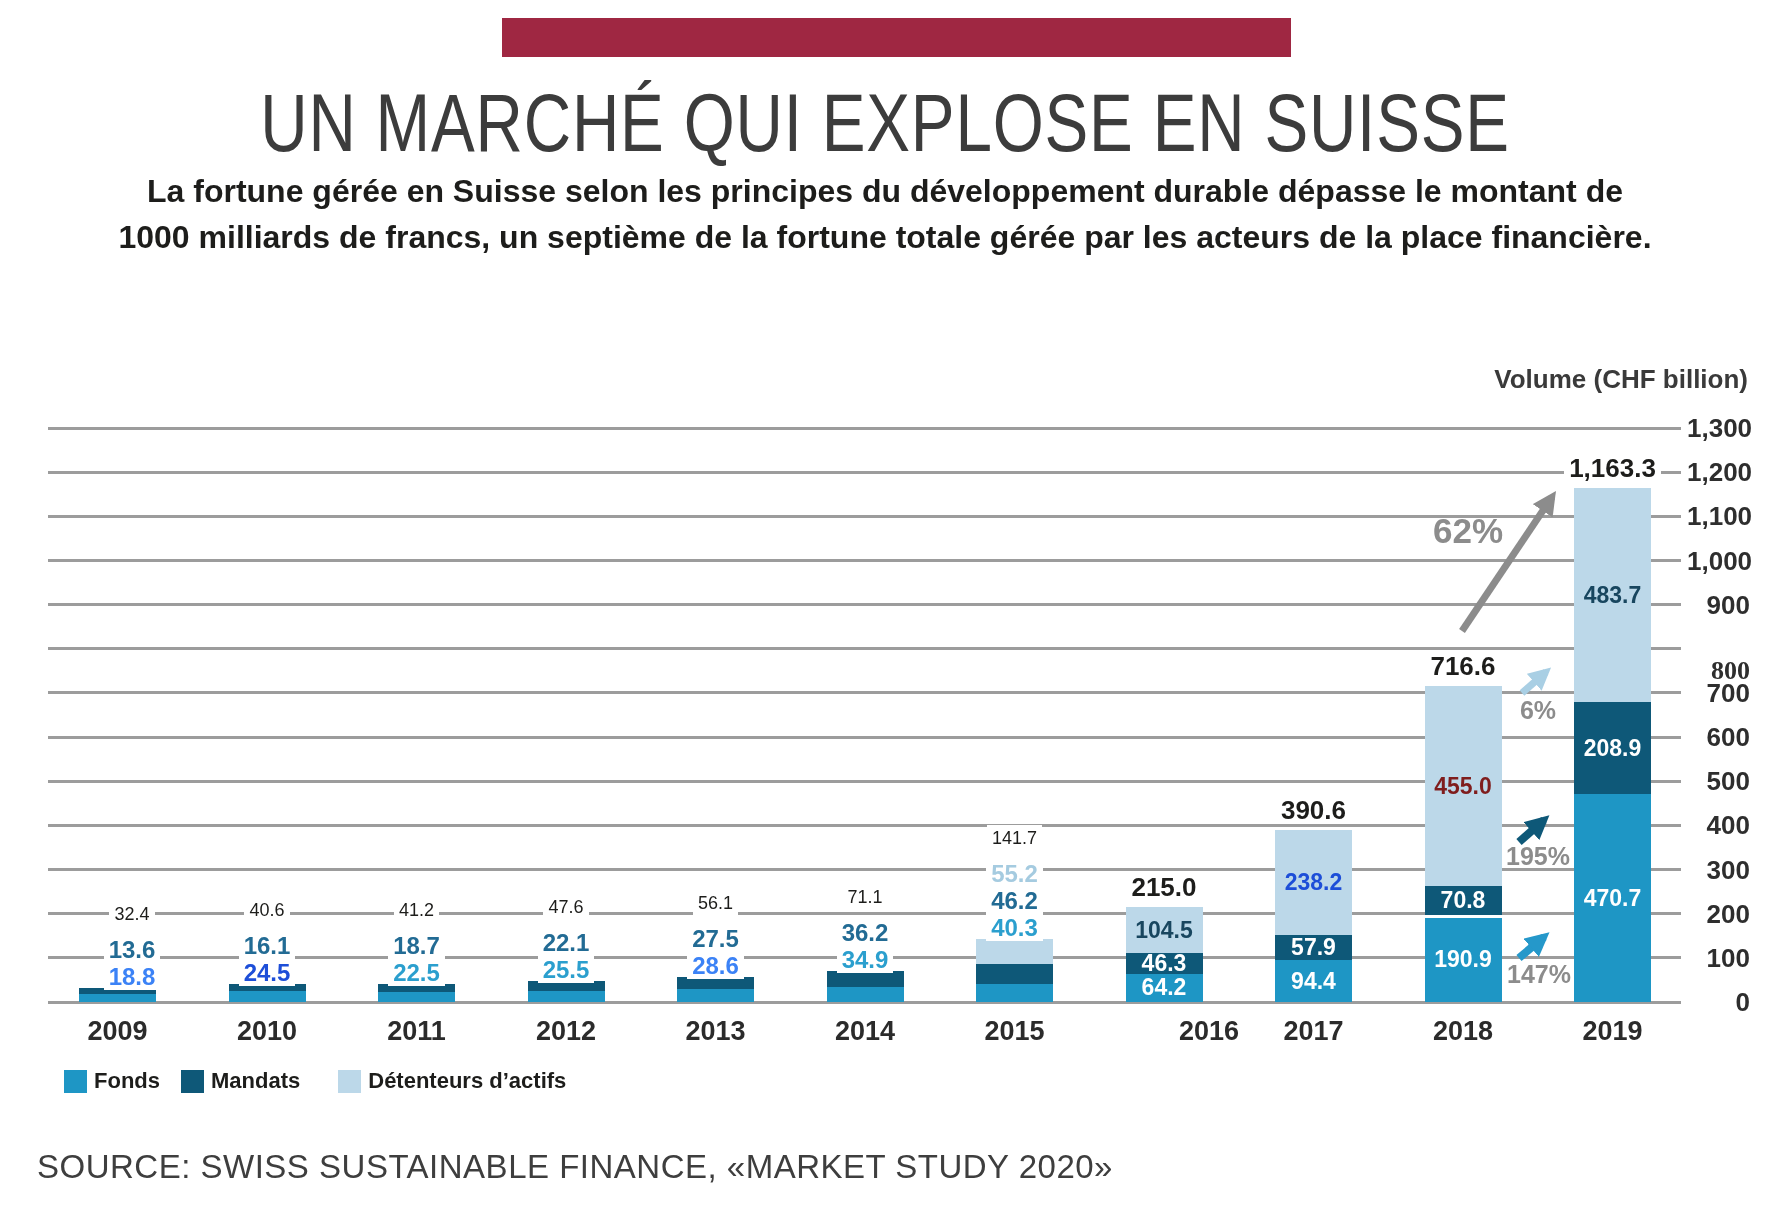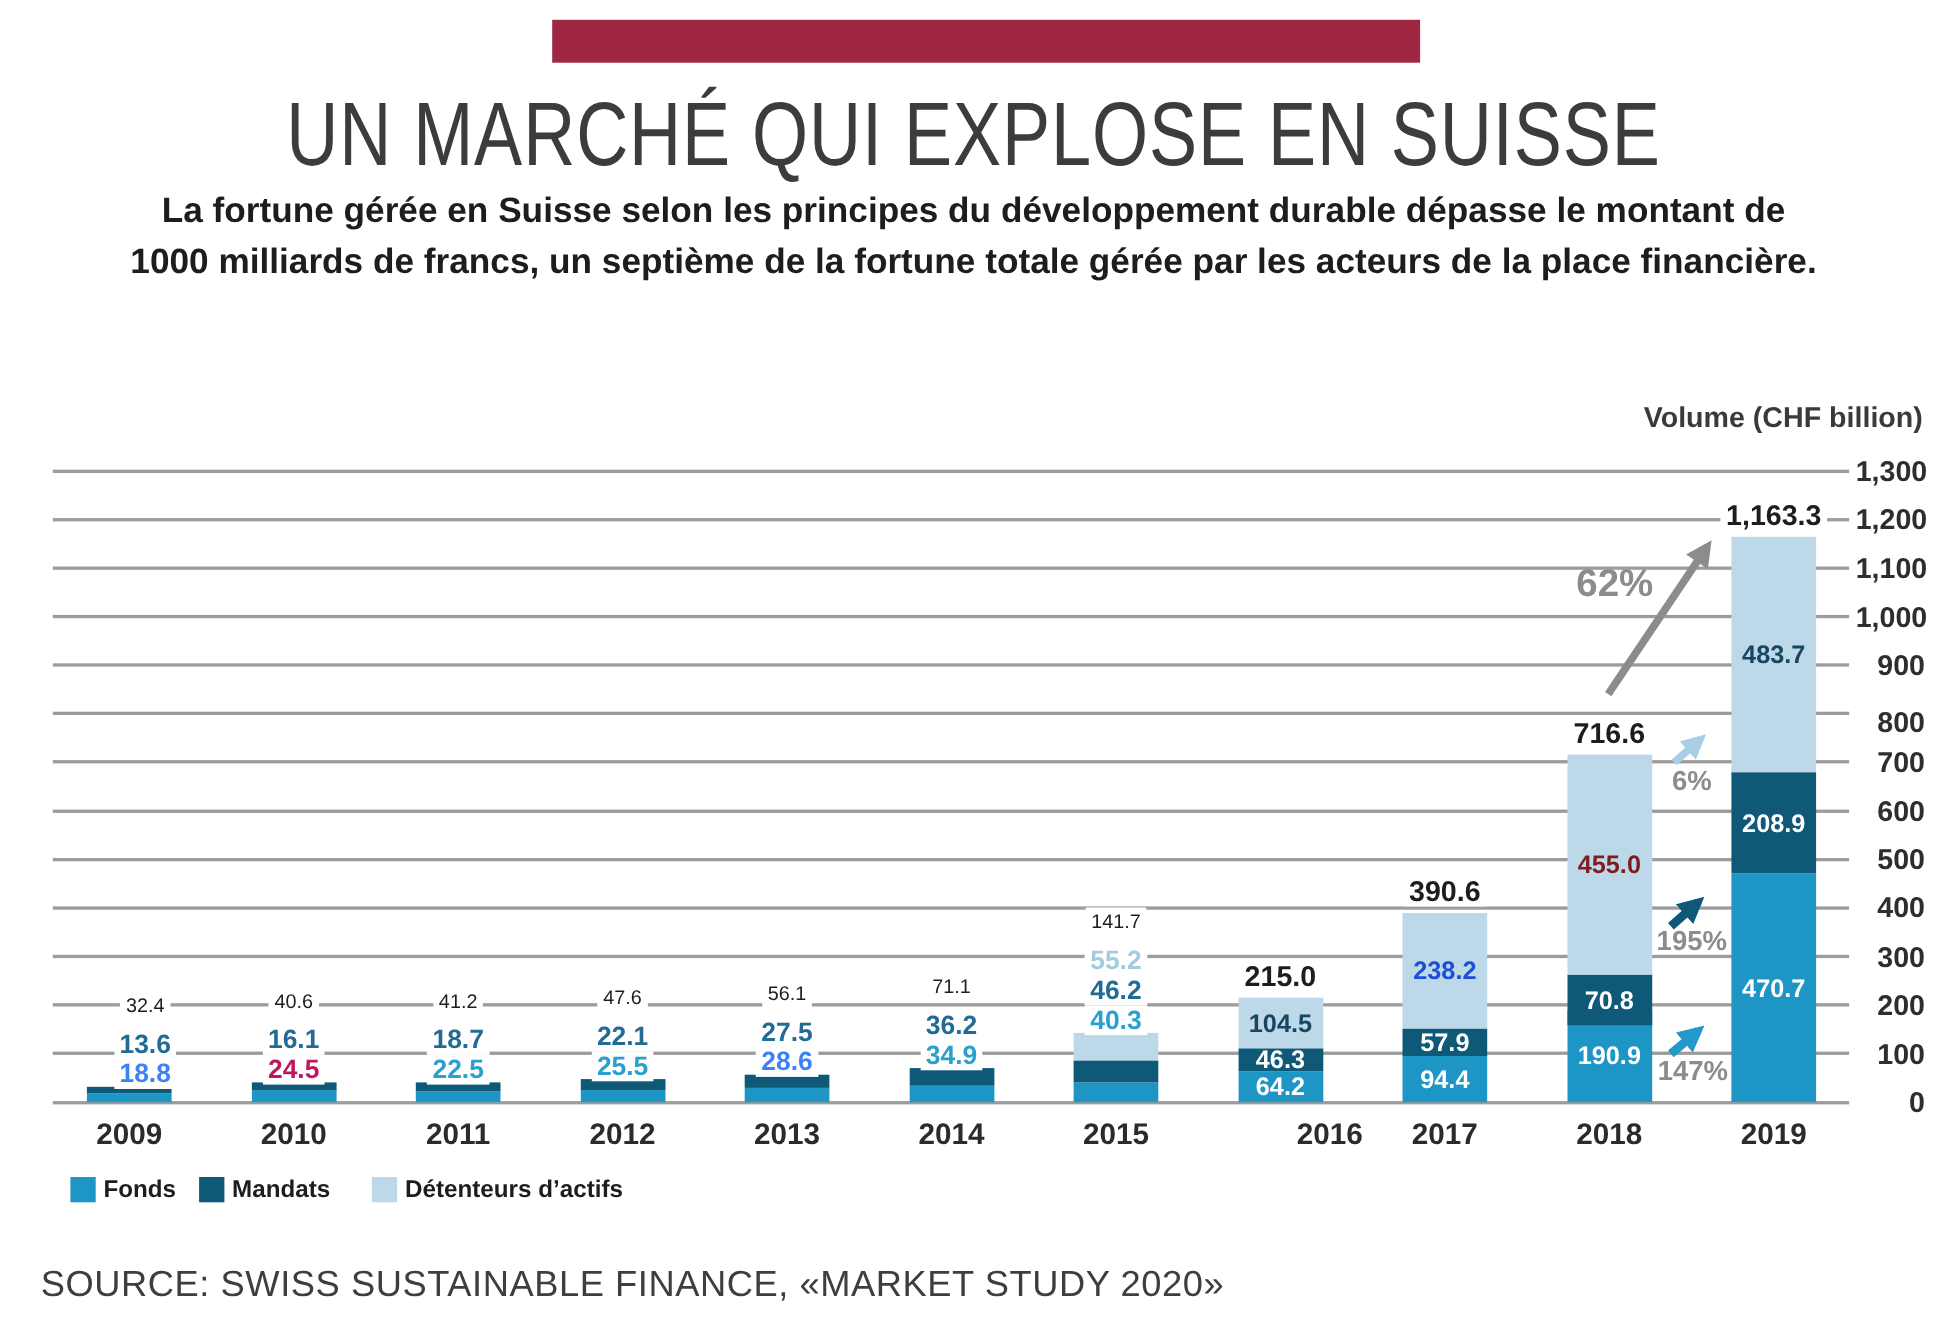--- a/index.html
+++ b/index.html
@@ -71,21 +71,21 @@
     <div class="abs ytick" style="top: 854.55px;">300</div>
     <div class="abs grid" style="top: 823.9px;"></div>
     <div class="abs ytick" style="top: 810.4px;">400</div>
     <div class="abs grid" style="top: 779.75px;"></div>
     <div class="abs ytick" style="top: 766.25px;">500</div>
     <div class="abs grid" style="top: 735.6px;"></div>
     <div class="abs ytick" style="top: 722.1px;">600</div>
     <div class="abs grid" style="top: 691.45px;"></div>
     <div class="abs ytick" style="top: 677.95px;">700</div>
     <div class="abs grid" style="top: 647.3px;"></div>
-    <div class="abs ytick" style="top: 641px;">800</div>
+    <div class="abs ytick" style="top: 656px; font-family: Liberation Serif, serif;">800</div>
     <div class="abs grid" style="top: 603.15px;"></div>
     <div class="abs ytick" style="top: 589.65px;">900</div>
     <div class="abs grid" style="top: 559px;"></div>
     <div class="abs ytick" style="top: 545.5px;">1,000</div>
     <div class="abs grid" style="top: 514.85px;"></div>
     <div class="abs ytick" style="top: 501.35px;">1,100</div>
     <div class="abs grid" style="top: 470.7px;"></div>
     <div class="abs ytick" style="top: 457.2px;">1,200</div>
     <div class="abs grid" style="top: 426.55px;"></div>
     <div class="abs ytick" style="top: 413.05px;">1,300</div>
@@ -96,21 +96,21 @@
       <div class="lbltotal">32.4</div>
       <div class="lblrow" style="color: rgb(34, 107, 148);">13.6</div>
       <div class="lblrow" style="color: #3b82f6;">18.8</div>
     </div>
     <div class="abs seg" style="left: 228.5px; top: 991.183px; height: 10.8168px; background: rgb(30, 150, 197);"></div>
     <div class="abs seg" style="left: 228.5px; top: 984.075px; height: 7.10815px; background: rgb(14, 88, 120);"></div>
     <div class="abs year" style="left: 192px;">2010</div>
     <div class="abs lblstack" style="left: 182px; bottom: 219.925px;">
       <div class="lbltotal">40.6</div>
       <div class="lblrow" style="color: rgb(34, 107, 148);">16.1</div>
-      <div class="lblrow" style="color: #be185d;">24.5</div>
+      <div class="lblrow" style="color: #1d4ed8;">24.5</div>
     </div>
     <div class="abs seg" style="left: 378px; top: 992.066px; height: 9.93375px; background: rgb(30, 150, 197);"></div>
     <div class="abs seg" style="left: 378px; top: 983.81px; height: 8.25605px; background: rgb(14, 88, 120);"></div>
     <div class="abs year" style="left: 341.5px;">2011</div>
     <div class="abs lblstack" style="left: 331.5px; bottom: 220.19px;">
       <div class="lbltotal">41.2</div>
       <div class="lblrow" style="color: rgb(34, 107, 148);">18.7</div>
       <div class="lblrow" style="color: rgb(43, 159, 206);">22.5</div>
     </div>
     <div class="abs seg" style="left: 527.5px; top: 990.742px; height: 11.2583px; background: rgb(30, 150, 197);"></div>
@@ -165,21 +165,21 @@
       <div class="seg-label" style="top: 0px; bottom: 0px; color: rgb(255, 255, 255);">57.9</div>
     </div>
     <div class="abs seg" style="left: 1275px; top: 829.594px; height: 105.165px; background: rgb(188, 216, 233);">
       <div class="seg-label" style="top: 0px; bottom: 0px; color: #1d4ed8;">238.2</div>
     </div>
     <div class="abs year" style="left: 1238.5px;">2017</div>
     <div class="abs totfloat" style="left: 1228.5px; bottom: 382.406px;"><span>390.6</span></div>
     <div class="abs seg" style="left: 1424.5px; top: 917.718px; height: 84.2823px; background: rgb(30, 150, 197);">
       <div class="seg-label" style="top: 0px; bottom: 0px; color: rgb(255, 255, 255);">190.9</div>
     </div>
-    <div class="abs seg" style="left: 1424.5px; top: 886.459px; height: 46px; background: rgb(14, 88, 120);">
+    <div class="abs seg" style="left: 1424.5px; top: 886.459px; height: 29px; background: rgb(14, 88, 120);">
       <div class="seg-label" style="top: 0px; bottom: 0px; color: rgb(255, 255, 255);">70.8</div>
     </div>
     <div class="abs seg" style="left: 1424.5px; top: 685.577px; height: 200.882px; background: rgb(188, 216, 233);">
       <div class="seg-label" style="top: 0px; bottom: 0px; color: #7f1d1d;">455.0</div>
     </div>
     <div class="abs year" style="left: 1388px;">2018</div>
     <div class="abs totfloat" style="left: 1378px; bottom: 526.423px;"><span>716.6</span></div>
     <div class="abs seg" style="left: 1574px; top: 794.186px; height: 207.814px; background: rgb(30, 150, 197);">
       <div class="seg-label" style="top: 0px; bottom: 0px; color: rgb(255, 255, 255);">470.7</div>
     </div>

